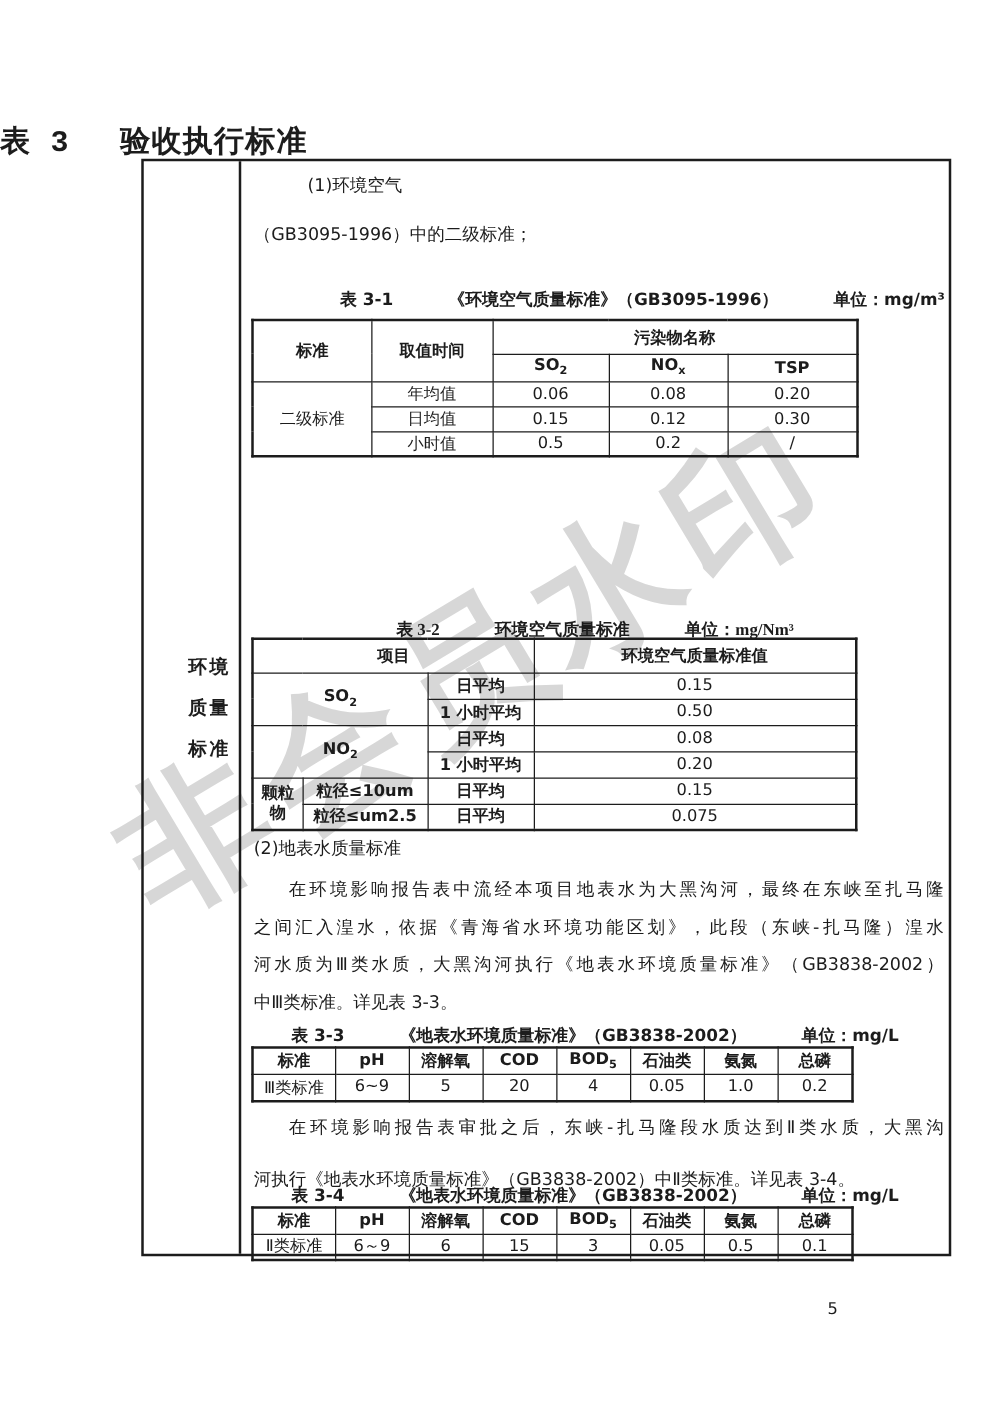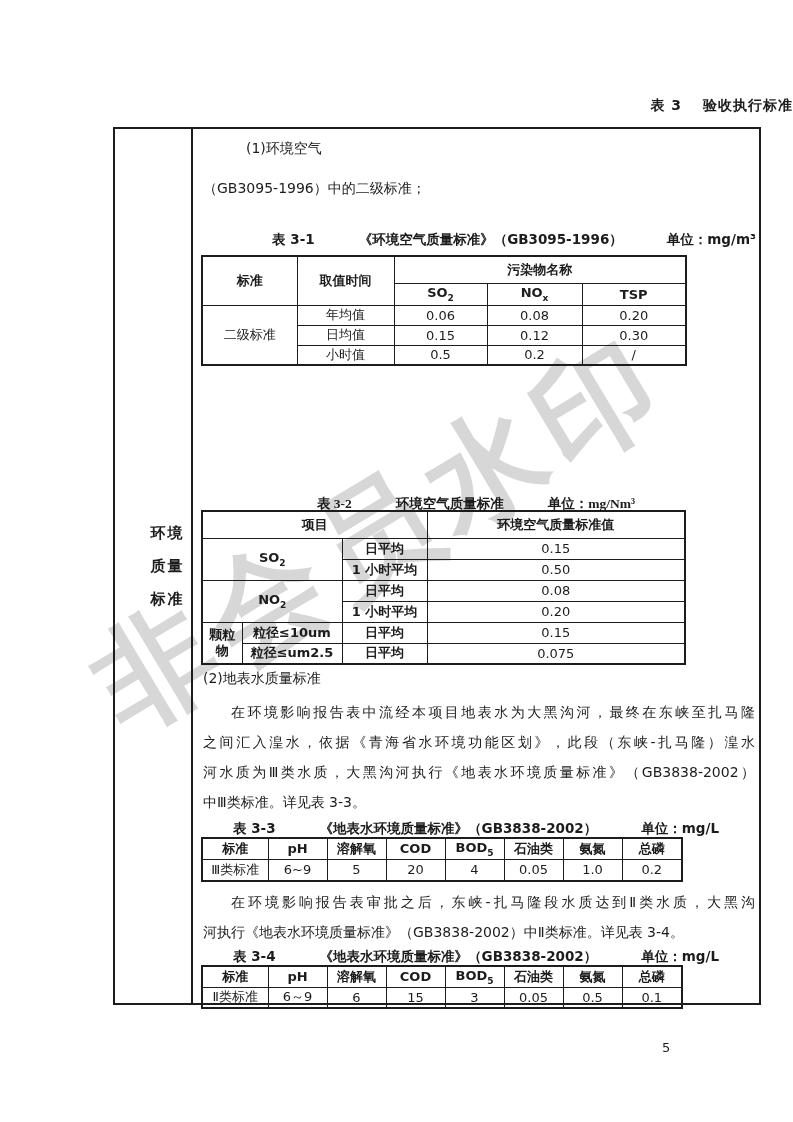--- a/index.html
+++ b/index.html
@@ -31,25 +31,26 @@
     transform-origin: center center;
     z-index: 0;
     pointer-events: none;
   }
   
   .doc-title {
     position: absolute;
     top: 97px;
     left: 0;
     width: 100%;
-    text-align: right;
-    font-size: 14px;
+    text-align: left;
+    font-size: 24px;
     font-weight: bold;
     letter-spacing: 1px;
     z-index: 2;
+    font-family: Liberation Mono, monospace;
   }
   
   .outer {
     position: absolute;
     left: 113px;
     top: 127px;
     width: 648px;
     height: 878px;
     border: 2px solid #1c1c1c;
     display: flex;
@@ -297,21 +298,21 @@
           <td>4</td>
           <td>0.05</td>
           <td>1.0</td>
           <td>0.2</td>
         </tr>
       </tbody>
         </table>
 
       <div class="tblock" style="top:758px;">
         <span class="pline indent" style="line-height:30px;">在环境影响报告表审批之后，东峡-扎马隆段水质达到Ⅱ类水质，大黑沟</span>
-        <span class="pline pl-last" style="line-height:30px;">河执行《地表水环境质量标准》（GB3838-2002）中Ⅱ类标准。详见表 3-4。</span>
+        <span class="pline pl-last" style="line-height:30px;margin-top:12px;">河执行《地表水环境质量标准》（GB3838-2002）中Ⅱ类标准。详见表 3-4。</span>
       </div>
 
       <div class="tcaption" style="top:819px;">
         <span>表 3-4</span>
         <span>《地表水环境质量标准》（GB3838-2002）</span>
         <span>单位：mg/L</span>
       </div>
 
       <table class="dt" style="top:836px; left:8px; width:480px;">
         <colgroup>

